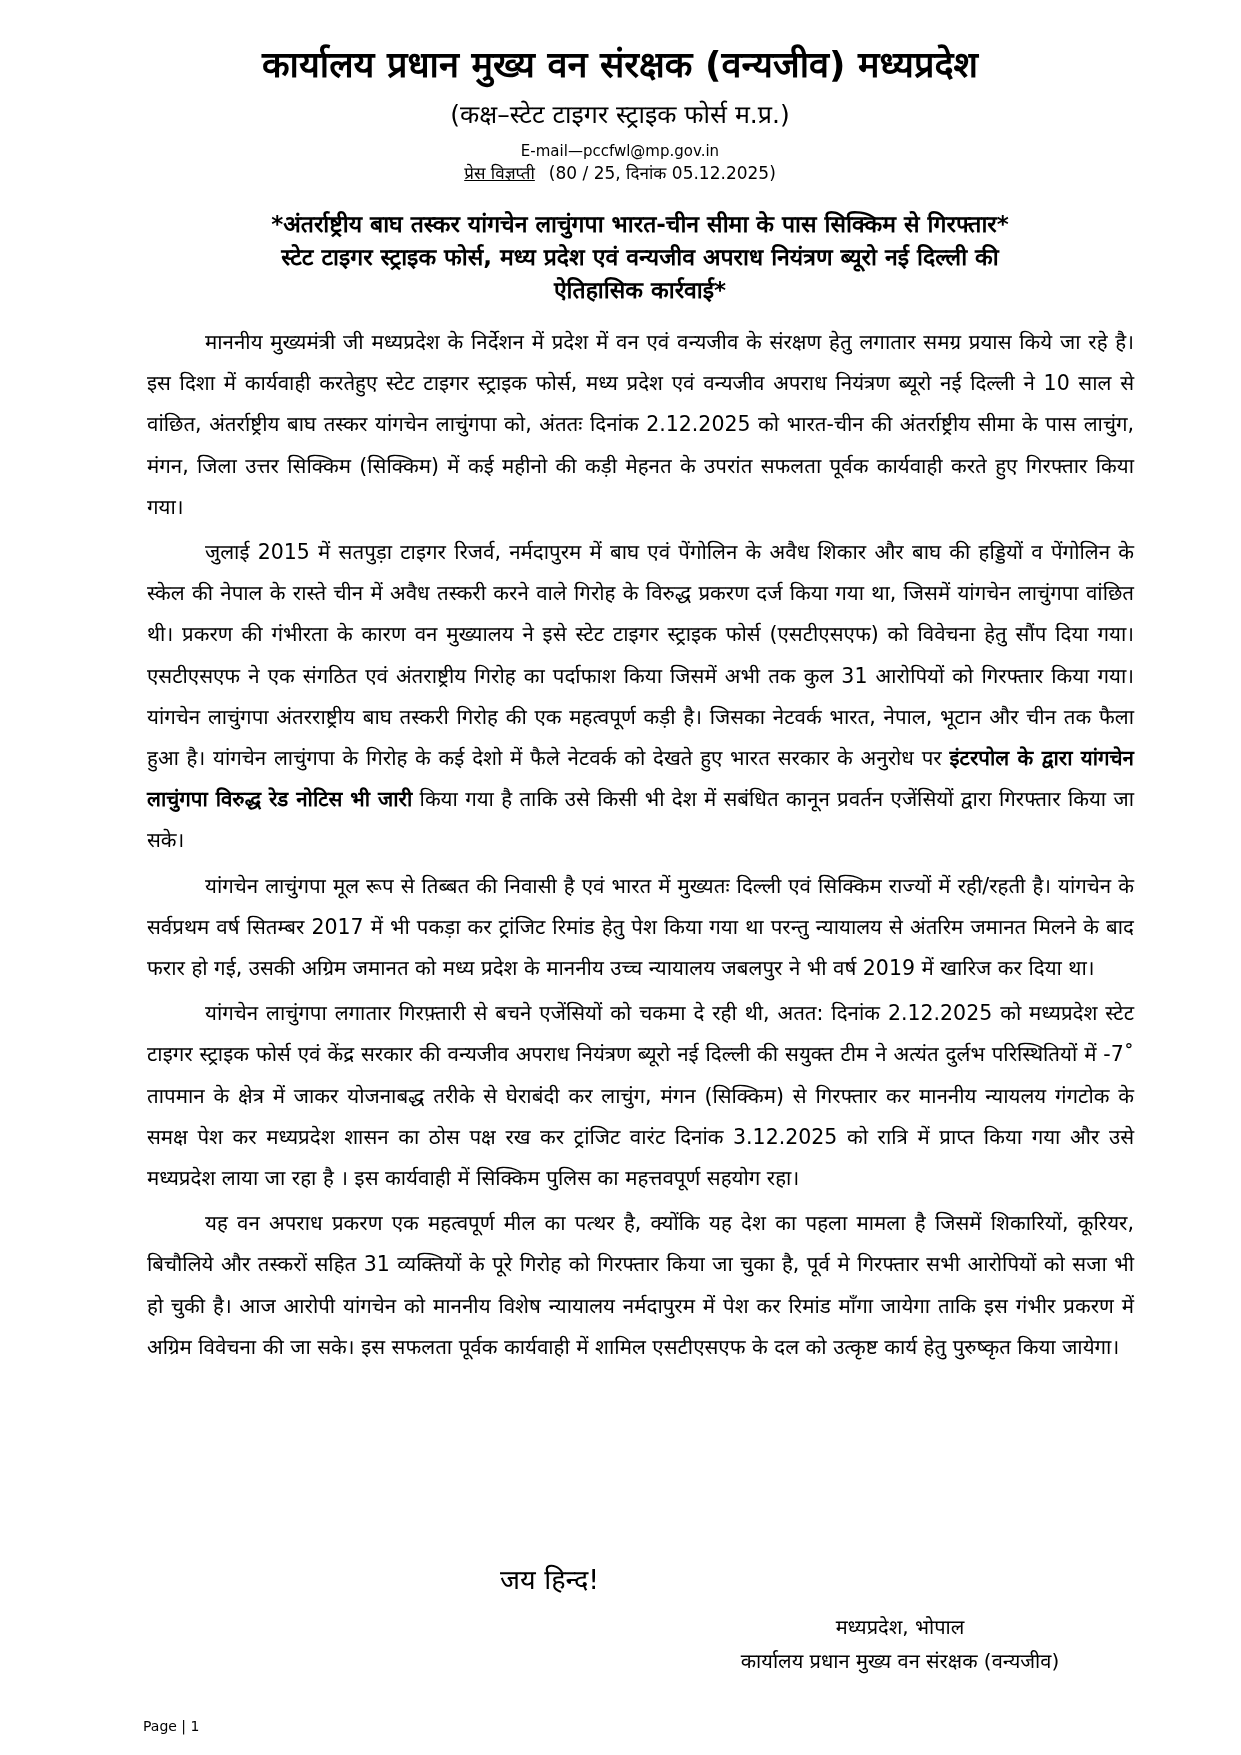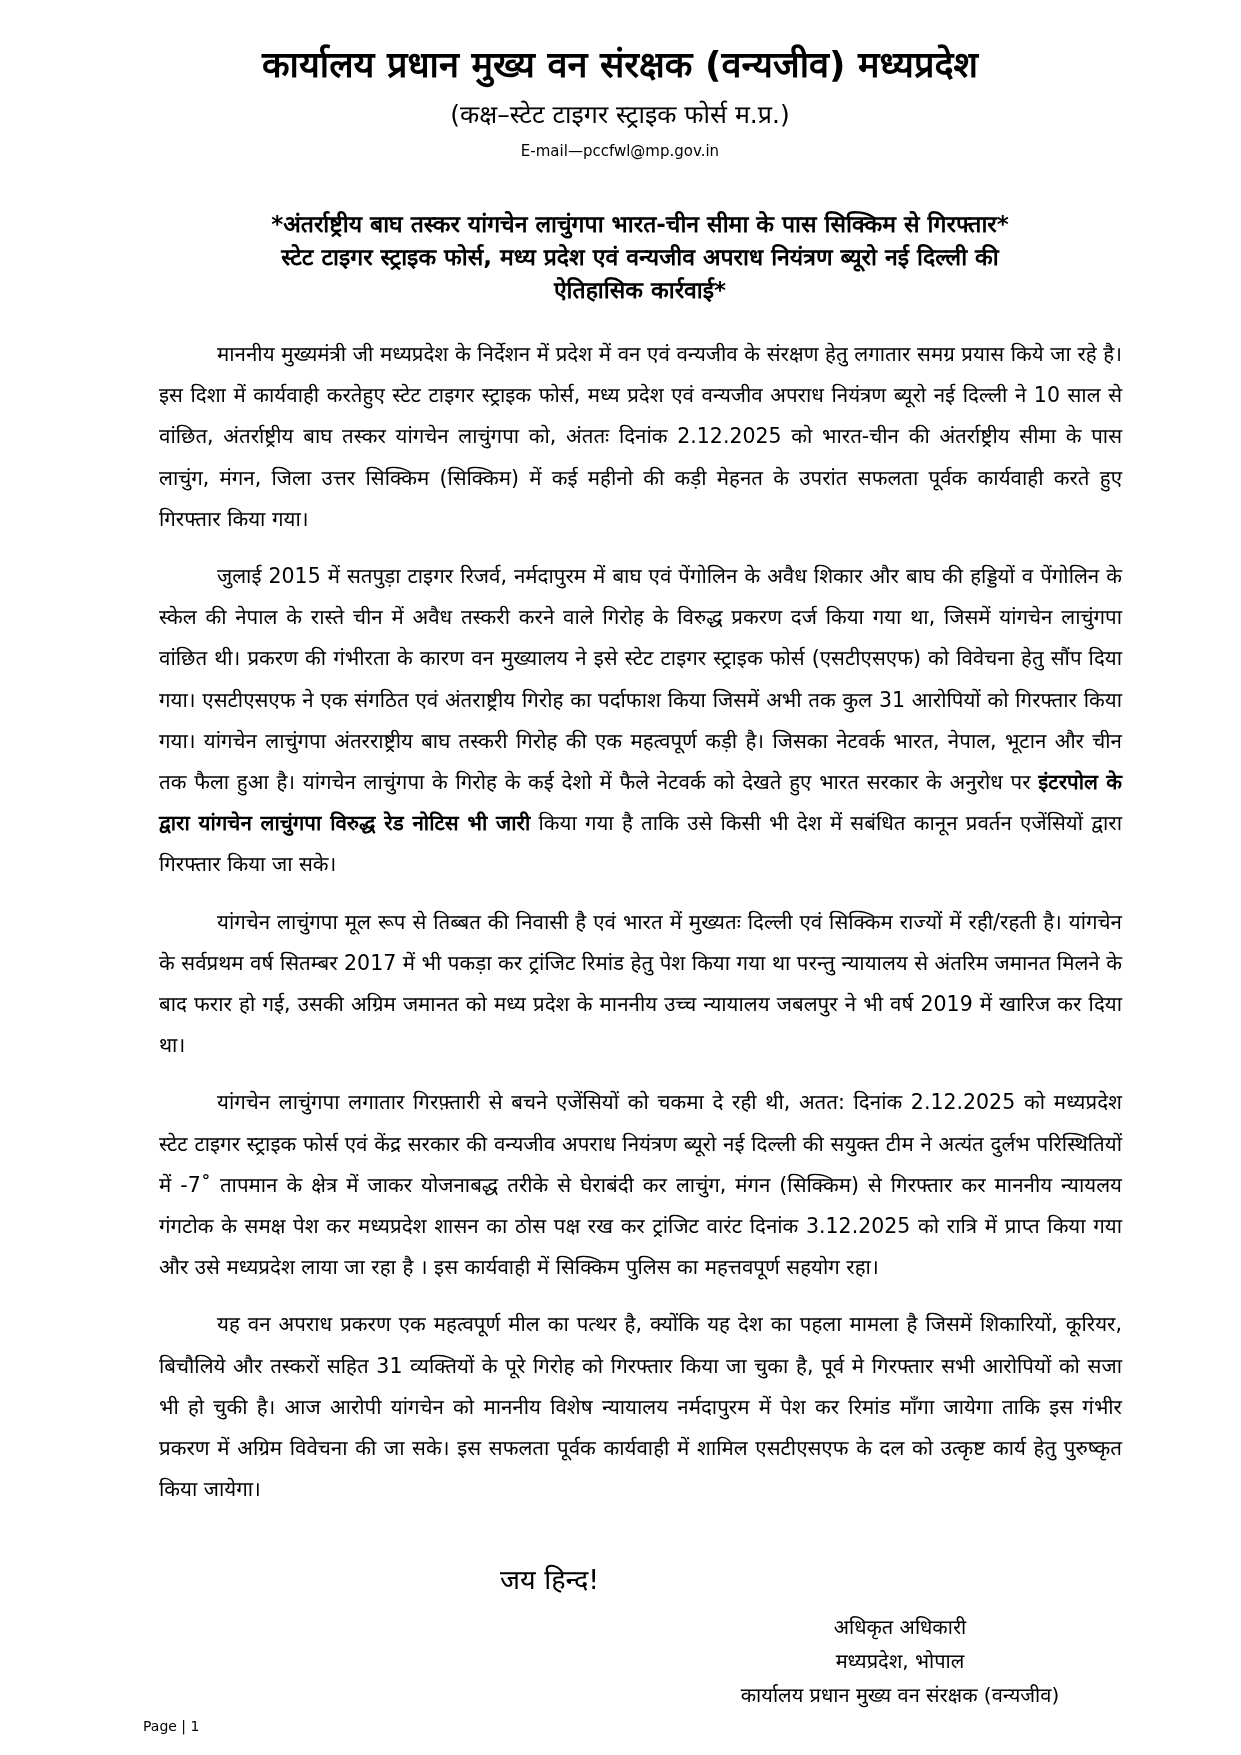--- a/index.html
+++ b/index.html
@@ -62,21 +62,21 @@
     }
     .headline div { white-space: nowrap; }
     .body {
       position: absolute;
       left: 143px; width: 995px;
       top: 318px;
       font-size: 20.5px;
       line-height: 41.2px;
     }
     .body p {
-      margin: 16px;
+      margin: 4px;
       text-align: justify;
       text-indent: 58px;
     }
     .body .bold { font-weight: bold; }
     .jai-hind {
       position: absolute;
       left: 500px;
       top: 1565px;
       font-size: 27px;
       line-height: 30px;
@@ -99,37 +99,39 @@
     }
   </style>
 </head>
 <body>
 
 <div class="page">
 
   <div class="title center">कार्यालय प्रधान मुख्य वन संरक्षक (वन्यजीव) मध्यप्रदेश</div>
   <div class="subtitle center">(कक्ष–स्टेट टाइगर स्ट्राइक फोर्स म.प्र.)</div>
   <div class="email center">E-mail—pccfwl@mp.gov.in</div>
+  <div class="press center">
+    <span class="press-label">प्रेस विज्ञप्ती</span><span>(80 / 25, दिनांक 05.12.2025)</span>
+  </div>
 
   <div class="headline center">
     <div>*अंतर्राष्ट्रीय बाघ तस्कर यांगचेन लाचुंगपा भारत-चीन सीमा के पास सिक्किम से गिरफ्तार*</div>
     <div>स्टेट टाइगर स्ट्राइक फोर्स, मध्य प्रदेश एवं वन्यजीव अपराध नियंत्रण ब्यूरो नई दिल्ली की</div>
     <div>ऐतिहासिक कार्रवाई*</div>
   </div>
 
   <div class="body">
     <p>माननीय मुख्यमंत्री जी मध्यप्रदेश के निर्देशन में प्रदेश में वन एवं वन्यजीव के संरक्षण हेतु लगातार समग्र प्रयास किये जा रहे है। इस दिशा में कार्यवाही करतेहुए स्टेट टाइगर स्ट्राइक फोर्स, मध्य प्रदेश एवं वन्यजीव अपराध नियंत्रण ब्यूरो नई दिल्ली ने 10 साल से वांछित, अंतर्राष्ट्रीय बाघ तस्कर यांगचेन लाचुंगपा को, अंततः दिनांक 2.12.2025 को भारत-चीन की अंतर्राष्ट्रीय सीमा के पास लाचुंग, मंगन, जिला उत्तर सिक्किम (सिक्किम) में कई महीनो की कड़ी मेहनत के उपरांत सफलता पूर्वक कार्यवाही करते हुए गिरफ्तार किया गया।</p>
     <p><span>जुलाई 2015 में सतपुड़ा टाइगर रिजर्व, नर्मदापुरम में बाघ एवं पेंगोलिन के अवैध शिकार और बाघ की हड्डियों व पेंगोलिन के स्केल की नेपाल के रास्ते चीन में अवैध तस्करी करने वाले गिरोह के विरुद्ध प्रकरण दर्ज किया गया था, जिसमें यांगचेन लाचुंगपा वांछित थी। प्रकरण की गंभीरता के कारण वन मुख्यालय ने इसे स्टेट टाइगर स्ट्राइक फोर्स (एसटीएसएफ) को विवेचना हेतु सौंप दिया गया। एसटीएसएफ ने एक संगठित एवं अंतराष्ट्रीय गिरोह का पर्दाफाश किया जिसमें अभी तक कुल 31 आरोपियों को गिरफ्तार किया गया। यांगचेन लाचुंगपा अंतरराष्ट्रीय बाघ तस्करी गिरोह की एक महत्वपूर्ण कड़ी है। जिसका नेटवर्क भारत, नेपाल, भूटान और चीन तक फैला हुआ है। यांगचेन लाचुंगपा के गिरोह के कई देशो में फैले नेटवर्क को देखते हुए भारत सरकार के अनुरोध पर </span><span class="bold">इंटरपोल के द्वारा यांगचेन लाचुंगपा विरुद्ध रेड नोटिस भी जारी</span><span> किया गया है ताकि उसे किसी भी देश में सबंधित कानून प्रवर्तन एजेंसियों द्वारा गिरफ्तार किया जा सके।</span></p>
     <p>यांगचेन लाचुंगपा मूल रूप से तिब्बत की निवासी है एवं भारत में मुख्यतः दिल्ली एवं सिक्किम राज्यों में रही/रहती है। यांगचेन के सर्वप्रथम वर्ष सितम्बर 2017 में भी पकड़ा कर ट्रांजिट रिमांड हेतु पेश किया गया था परन्तु न्यायालय से अंतरिम जमानत मिलने के बाद फरार हो गई, उसकी अग्रिम जमानत को मध्य प्रदेश के माननीय उच्च न्यायालय जबलपुर ने भी वर्ष 2019 में खारिज कर दिया था।</p>
     <p>यांगचेन लाचुंगपा लगातार गिरफ़्तारी से बचने एजेंसियों को चकमा दे रही थी, अतत: दिनांक 2.12.2025 को मध्यप्रदेश स्टेट टाइगर स्ट्राइक फोर्स एवं केंद्र सरकार की वन्यजीव अपराध नियंत्रण ब्यूरो नई दिल्ली की सयुक्त टीम ने अत्यंत दुर्लभ परिस्थितियों में -7˚ तापमान के क्षेत्र में जाकर योजनाबद्ध तरीके से घेराबंदी कर लाचुंग, मंगन (सिक्किम) से गिरफ्तार कर माननीय न्यायलय गंगटोक के समक्ष पेश कर मध्यप्रदेश शासन का ठोस पक्ष रख कर ट्रांजिट वारंट दिनांक 3.12.2025 को रात्रि में प्राप्त किया गया और उसे मध्यप्रदेश लाया जा रहा है । इस कार्यवाही में सिक्किम पुलिस का महत्तवपूर्ण सहयोग रहा।</p>
     <p>यह वन अपराध प्रकरण एक महत्वपूर्ण मील का पत्थर है, क्योंकि यह देश का पहला मामला है जिसमें शिकारियों, कूरियर, बिचौलिये और तस्करों सहित 31 व्यक्तियों के पूरे गिरोह को गिरफ्तार किया जा चुका है, पूर्व मे  गिरफ्तार  सभी आरोपियों को सजा भी हो चुकी है। आज आरोपी यांगचेन को माननीय विशेष न्यायालय नर्मदापुरम में पेश कर रिमांड माँगा जायेगा ताकि इस गंभीर प्रकरण में अग्रिम विवेचना की जा सके। इस सफलता पूर्वक कार्यवाही में शामिल एसटीएसएफ के दल को उत्कृष्ट कार्य हेतु पुरुष्कृत किया जायेगा।</p>
   </div>
 
   <div class="jai-hind">जय हिन्द!</div>
 
   <div class="signature">
-    <div>अधिकृत अधिकारी</div>
     <div>मध्यप्रदेश, भोपाल</div>
     <div>कार्यालय प्रधान मुख्य वन संरक्षक (वन्यजीव)</div>
   </div>
 
   <div class="footer">Page | 1</div>
 </div>
 
 </body></html>

